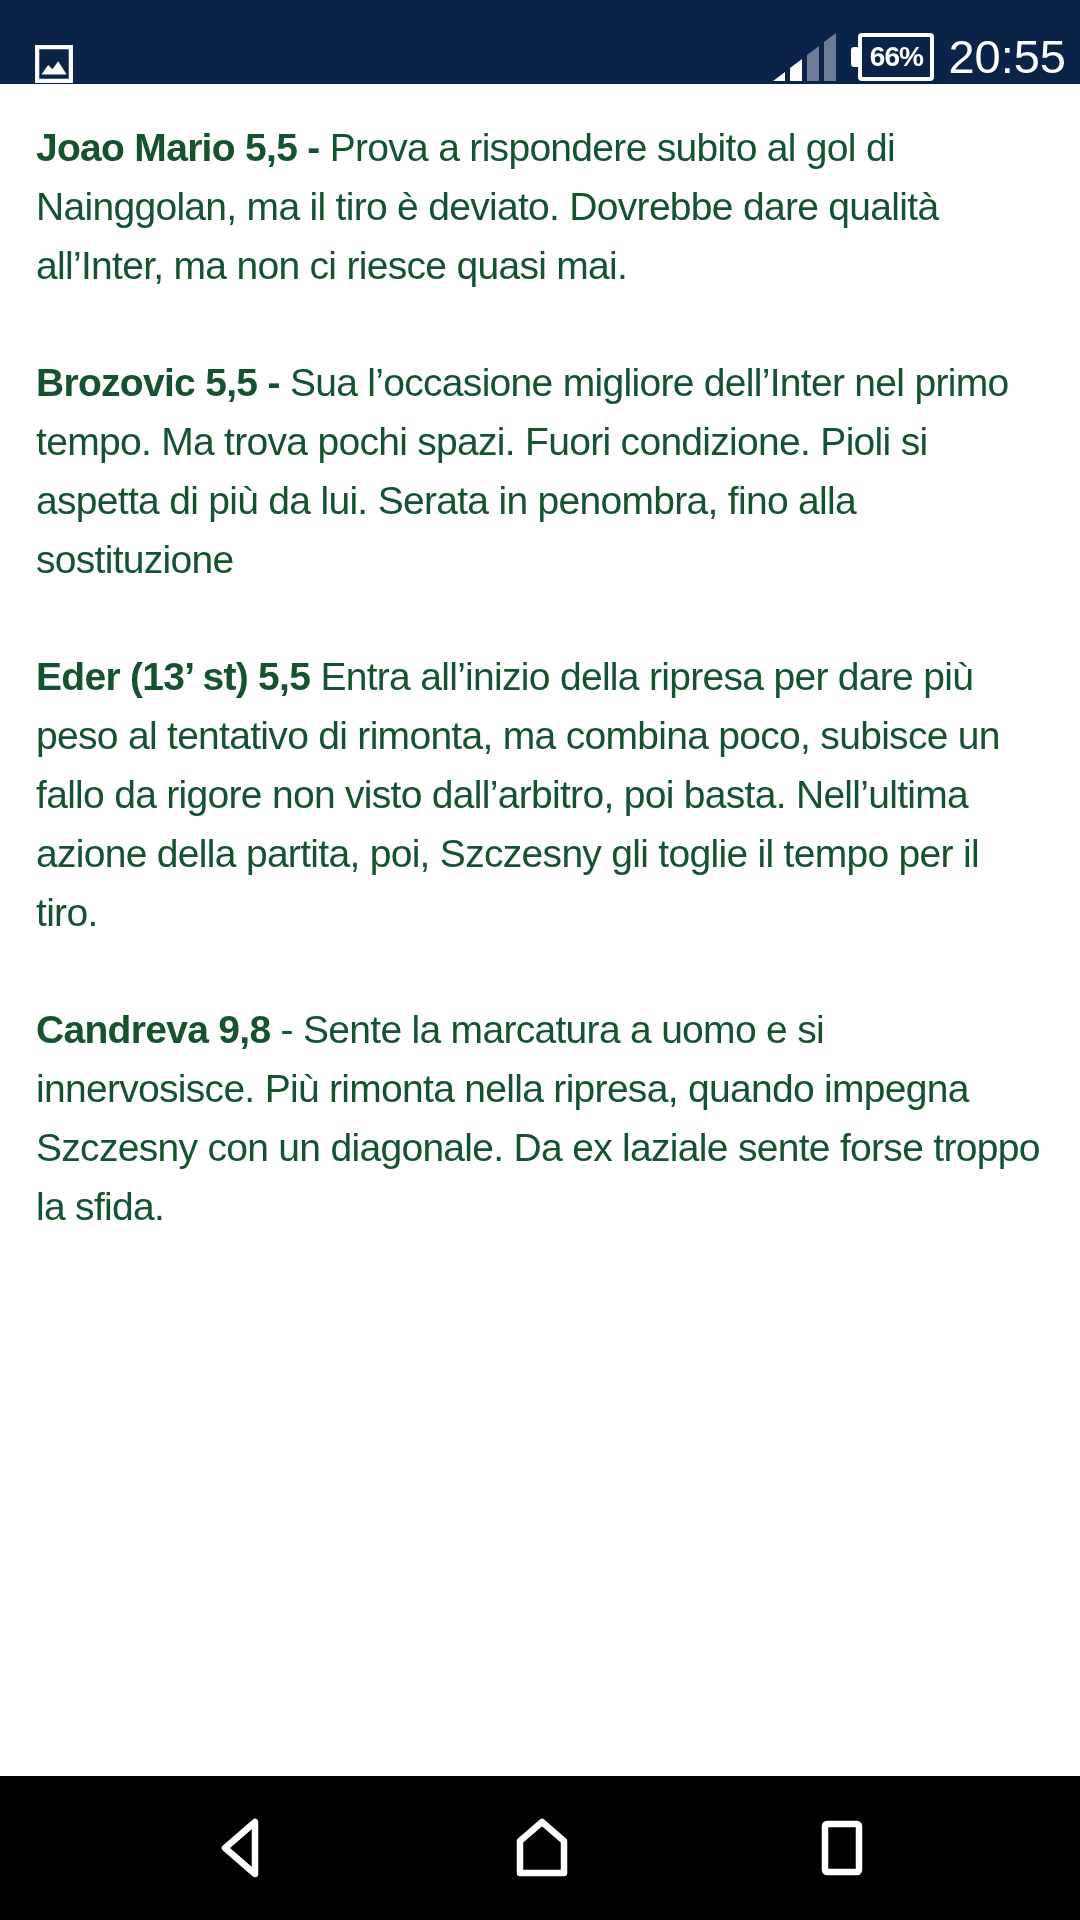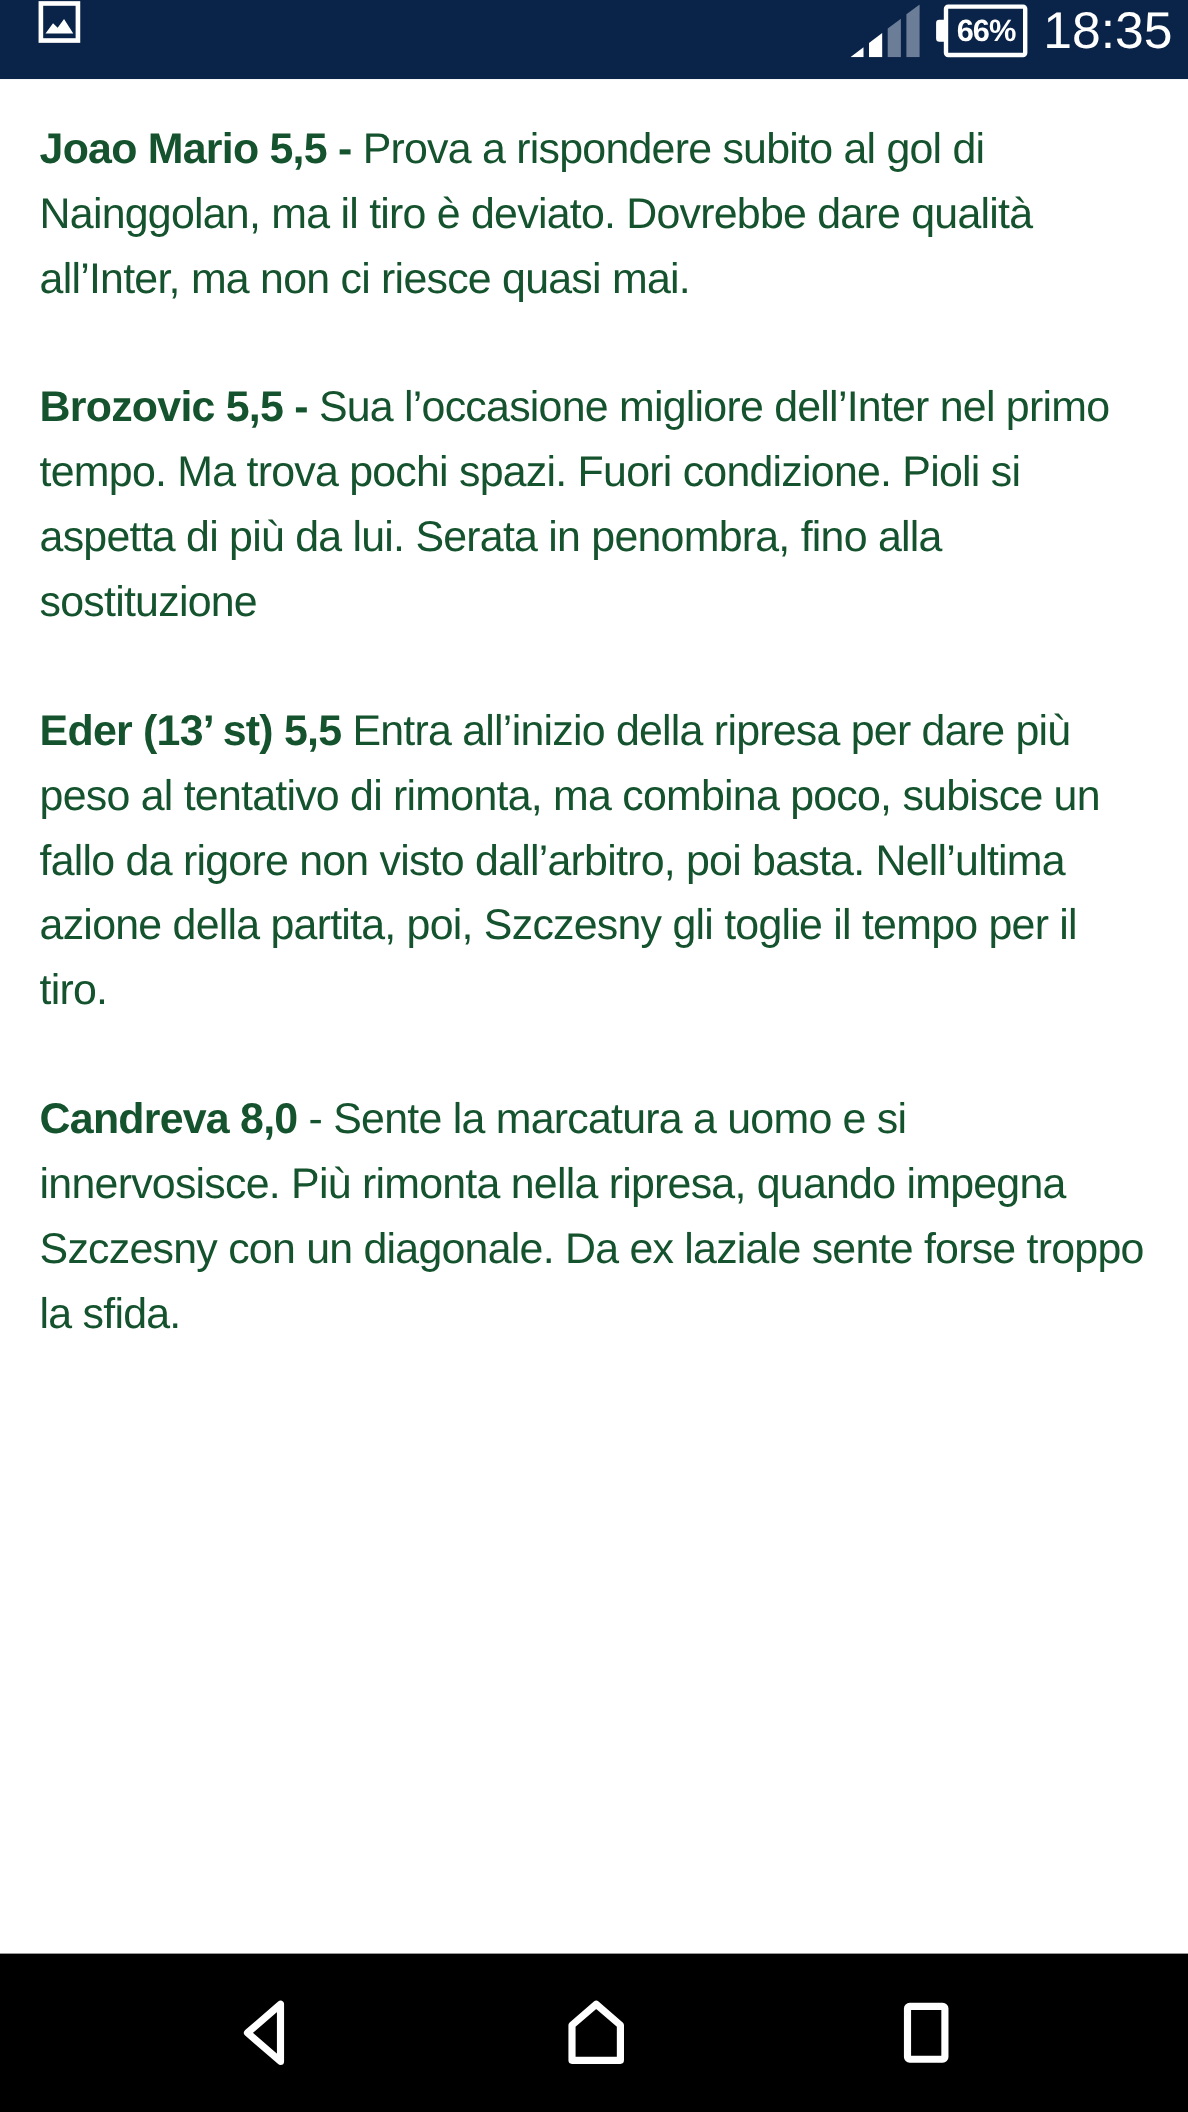--- a/index.html
+++ b/index.html
@@ -6,24 +6,24 @@
   html, body { width: 1080px; height: 1920px; overflow: hidden; }
   body {
     font-family: "Liberation Sans", sans-serif;
     background: #ffffff;
     position: relative;
   }
   .screen { width: 1080px; height: 1920px; display: flex; flex-direction: column; }
 
   
   .status-bar {
-    height: 72px;
+    height: 84px;
     background: #0a2348;
     display: flex;
-    align-items: flex-start;
+    align-items: flex-end;
     justify-content: space-between;
     padding: 0 14px 0 34px;
     flex: 0 0 auto;
   }
   .sb-left, .sb-right { display: flex; align-items: center; }
   .sb-right { gap: 14px; }
   .battery { display: flex; align-items: center; }
   .battery-nub {
     width: 8px; height: 20px;
     background: #ffffff;
@@ -103,29 +103,29 @@
         <polygon points="17,48 29,48 29,26 17,35" fill="#ffffff"></polygon>
         <polygon points="34,48 46,48 46,13 34,22" fill="#6b7d97"></polygon>
         <polygon points="51,48 63,48 63,0 51,9" fill="#6b7d97"></polygon>
       </svg>
       <span class="battery">
         <span class="battery-nub"></span>
         <span class="battery-body">
           <span class="battery-text">66%</span>
         </span>
       </span>
-      <span class="clock">18:35</span>
+      <span class="clock">20:55</span>
     </div>
   </header>
 
   <main class="content">
     <p><strong>Joao Mario 5,5 -</strong><span> Prova a rispondere subito al gol di Nainggolan, ma il tiro è deviato. Dovrebbe dare qualità all’Inter, ma non ci riesce quasi mai.</span></p>
     <p><strong>Brozovic 5,5 -</strong><span> Sua l’occasione migliore dell’Inter nel primo tempo. Ma trova pochi spazi. Fuori condizione. Pioli si aspetta di più da lui. Serata in penombra, fino alla sostituzione</span></p>
     <p><strong>Eder (13’ st) 5,5</strong><span> Entra all’inizio della ripresa per dare più peso al tentativo di rimonta, ma combina poco, subisce un fallo da rigore non visto dall’arbitro, poi basta. Nell’ultima azione della partita, poi, Szczesny gli toglie il tempo per il tiro.</span></p>
-    <p><strong>Candreva 8,0</strong><span> - Sente la marcatura a uomo e si innervosisce. Più rimonta nella ripresa, quando impegna Szczesny con un diagonale. Da ex laziale sente forse troppo la sfida.</span></p>
+    <p><strong>Candreva 9,8</strong><span> - Sente la marcatura a uomo e si innervosisce. Più rimonta nella ripresa, quando impegna Szczesny con un diagonale. Da ex laziale sente forse troppo la sfida.</span></p>
   </main>
 
   <nav class="nav-bar">
     <button class="nav-btn">
       <svg width="48" height="64" viewBox="0 0 48 64">
         <polygon points="39,6 39,58 9,32" fill="none" stroke="#ffffff" stroke-width="6.5" stroke-linejoin="round"></polygon>
       </svg>
     </button>
     <button class="nav-btn">
       <svg width="56" height="62" viewBox="0 0 56 62">

